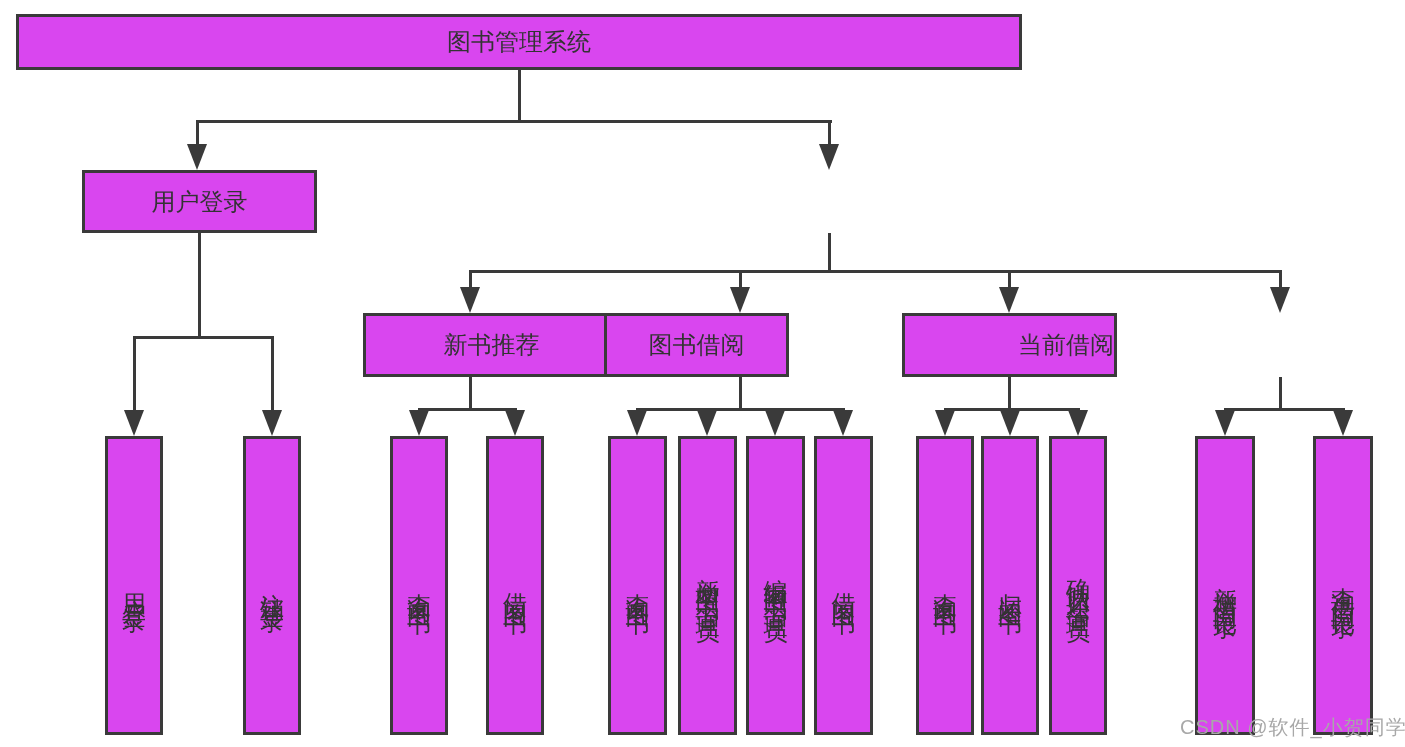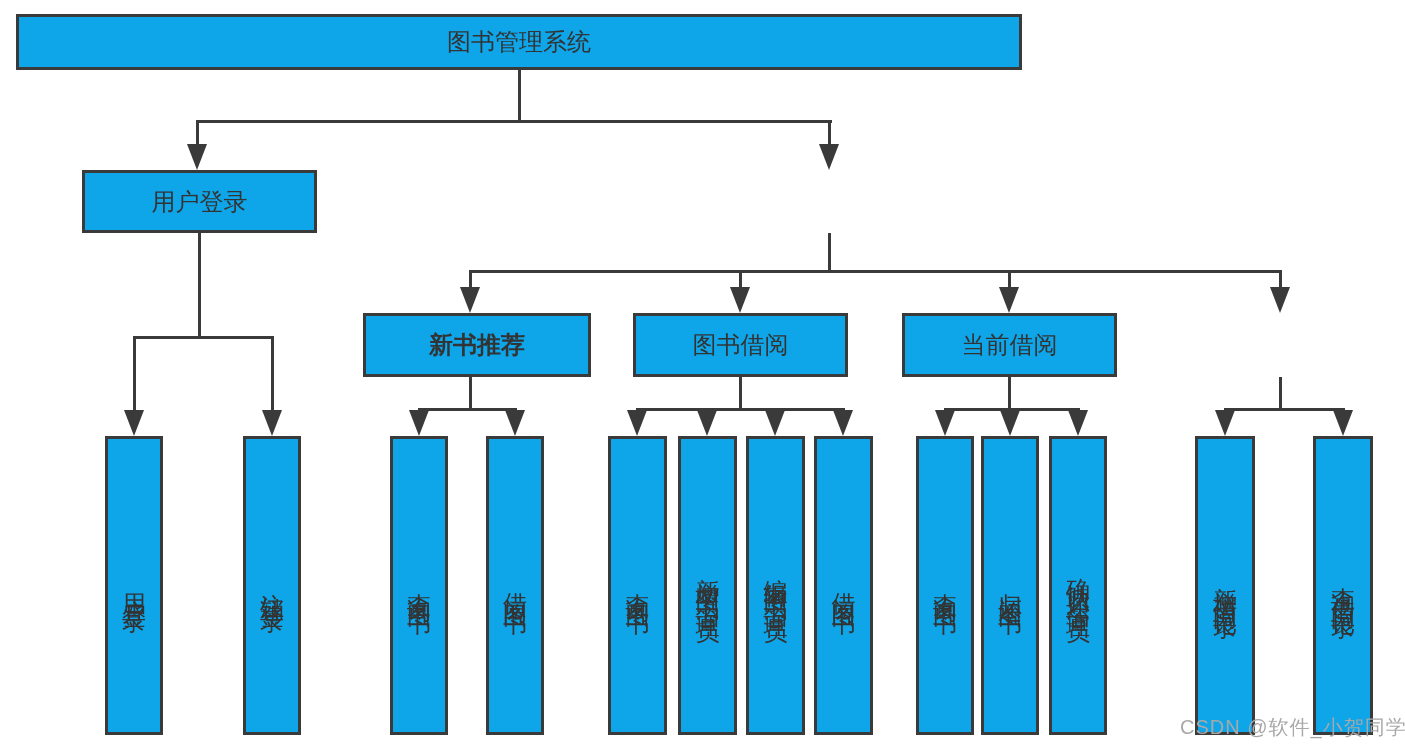--- a/index.html
+++ b/index.html
@@ -13,21 +13,21 @@
     width:1405px;height:747px;
     background:var(--background);
     font-family:"Liberation Sans","DejaVu Sans",sans-serif;
     color:var(--text);
     overflow:hidden;
   }
   .stage{position:relative;width:1405px;height:747px;background:var(--background);}
   .node{
     position:absolute;box-sizing:border-box;
     border:3px solid var(--line);
-    background:#0ea5e9;
+    background:#d946ef;
     display:flex;align-items:center;justify-content:center;
     font-size:24px;color:var(--text);
     z-index:2;
   }
   .node .lbl{white-space:nowrap;}
   .leaf .lbl{
     writing-mode:vertical-rl;
     letter-spacing:6px;
     font-size:24px;
     line-height:1;
@@ -79,27 +79,27 @@
   <div class="hline" style="left:469px;top:270px;width:813px;"></div>
   <div class="vline" style="left:469px;top:270px;height:19px;"></div>
   <div class="arrow" style="left:460px;top:287px;"></div>
   <div class="vline" style="left:739px;top:270px;height:19px;"></div>
   <div class="arrow" style="left:730px;top:287px;"></div>
   <div class="vline" style="left:1008px;top:270px;height:19px;"></div>
   <div class="arrow" style="left:999px;top:287px;"></div>
   <div class="vline" style="left:1279px;top:270px;height:19px;"></div>
   <div class="arrow" style="left:1270px;top:287px;"></div>
 
-  <div class="node" style="left:363px;top:313px;width:228px;height:64px;font-weight:bold;">
+  <div class="node" style="left:363px;top:313px;width:257px;height:64px;">
     <span class="lbl">新书推荐</span>
   </div>
-  <div class="node" style="left:633px;top:313px;width:215px;height:64px;font-family:Liberation Serif, serif;">
+  <div class="node" style="left:604px;top:313px;width:185px;height:64px;font-family:Liberation Serif, serif;">
     <span class="lbl">图书借阅</span>
   </div>
-  <div class="node" style="left:902px;top:313px;width:215px;height:64px;">
+  <div class="node" style="left:902px;top:313px;width:215px;height:64px;justify-content:flex-end;">
     <span class="lbl">当前借阅</span>
   </div>
 
   <div class="vline" style="left:469px;top:377px;height:31px;"></div>
   <div class="hline" style="left:418px;top:408px;width:99px;"></div>
   <div class="arrow" style="left:409px;top:410px;"></div>
   <div class="arrow" style="left:505px;top:410px;"></div>
 
   <div class="vline" style="left:739px;top:377px;height:31px;"></div>
   <div class="hline" style="left:636px;top:408px;width:209px;"></div>

